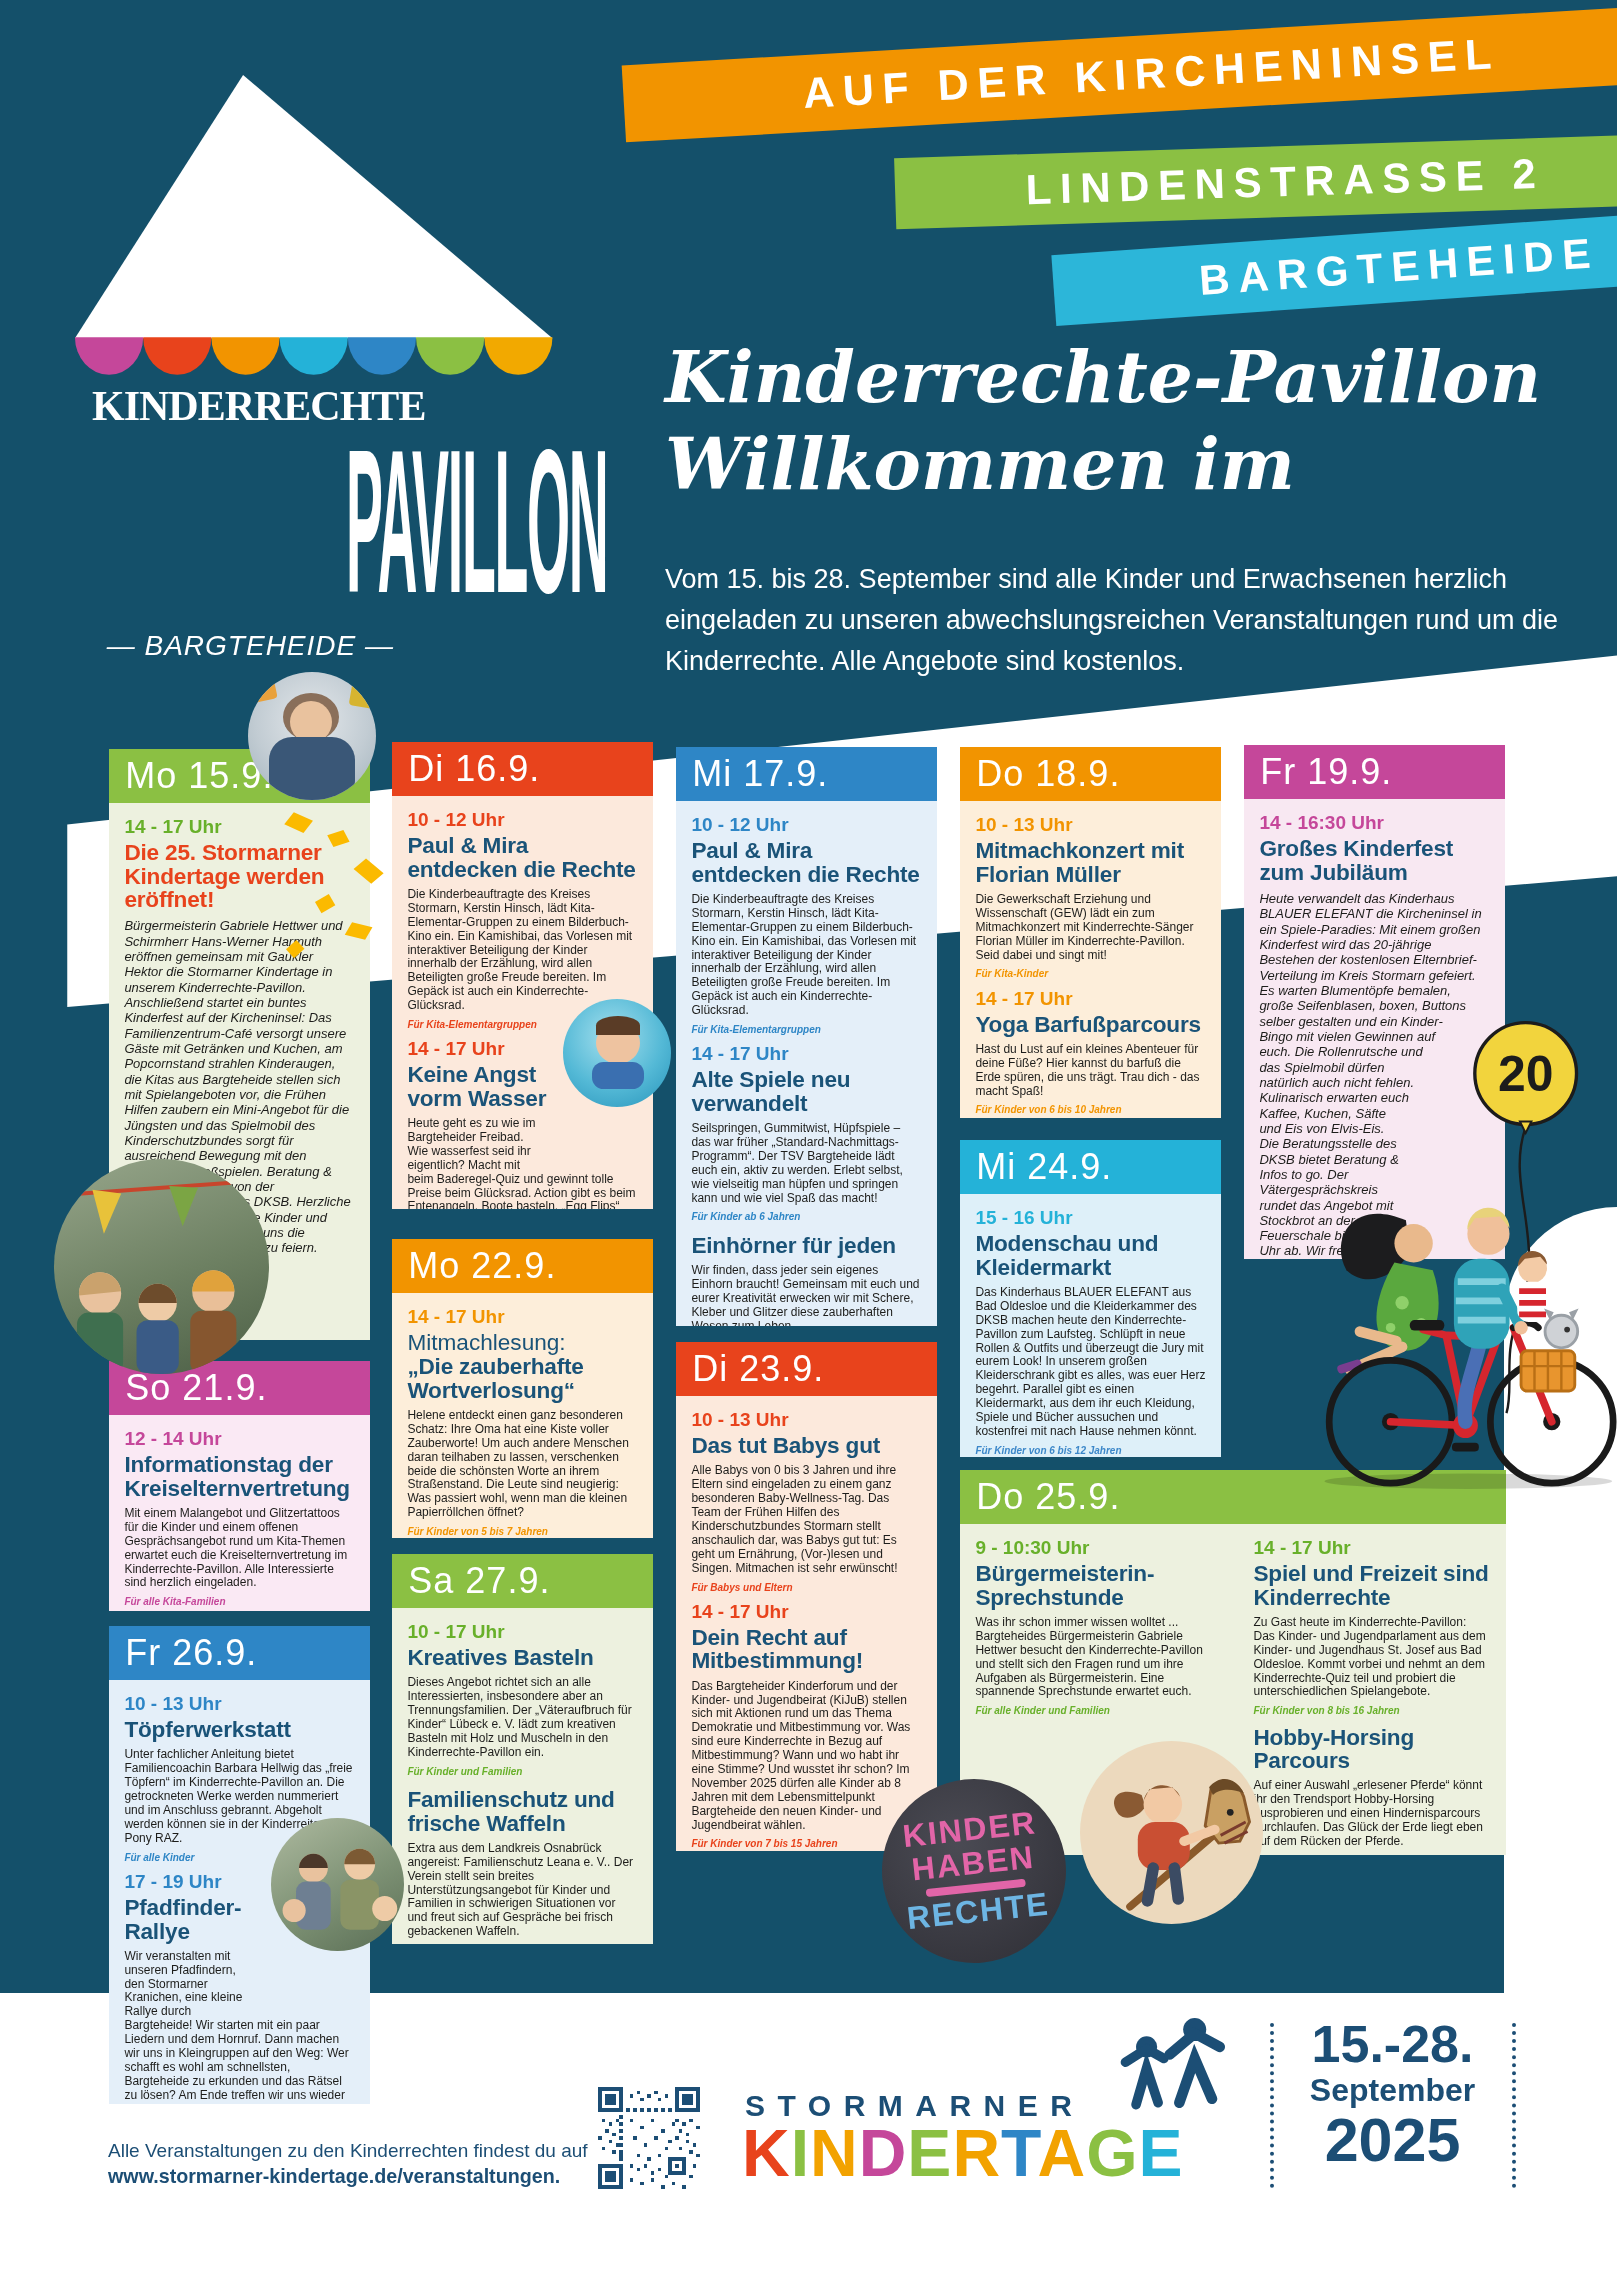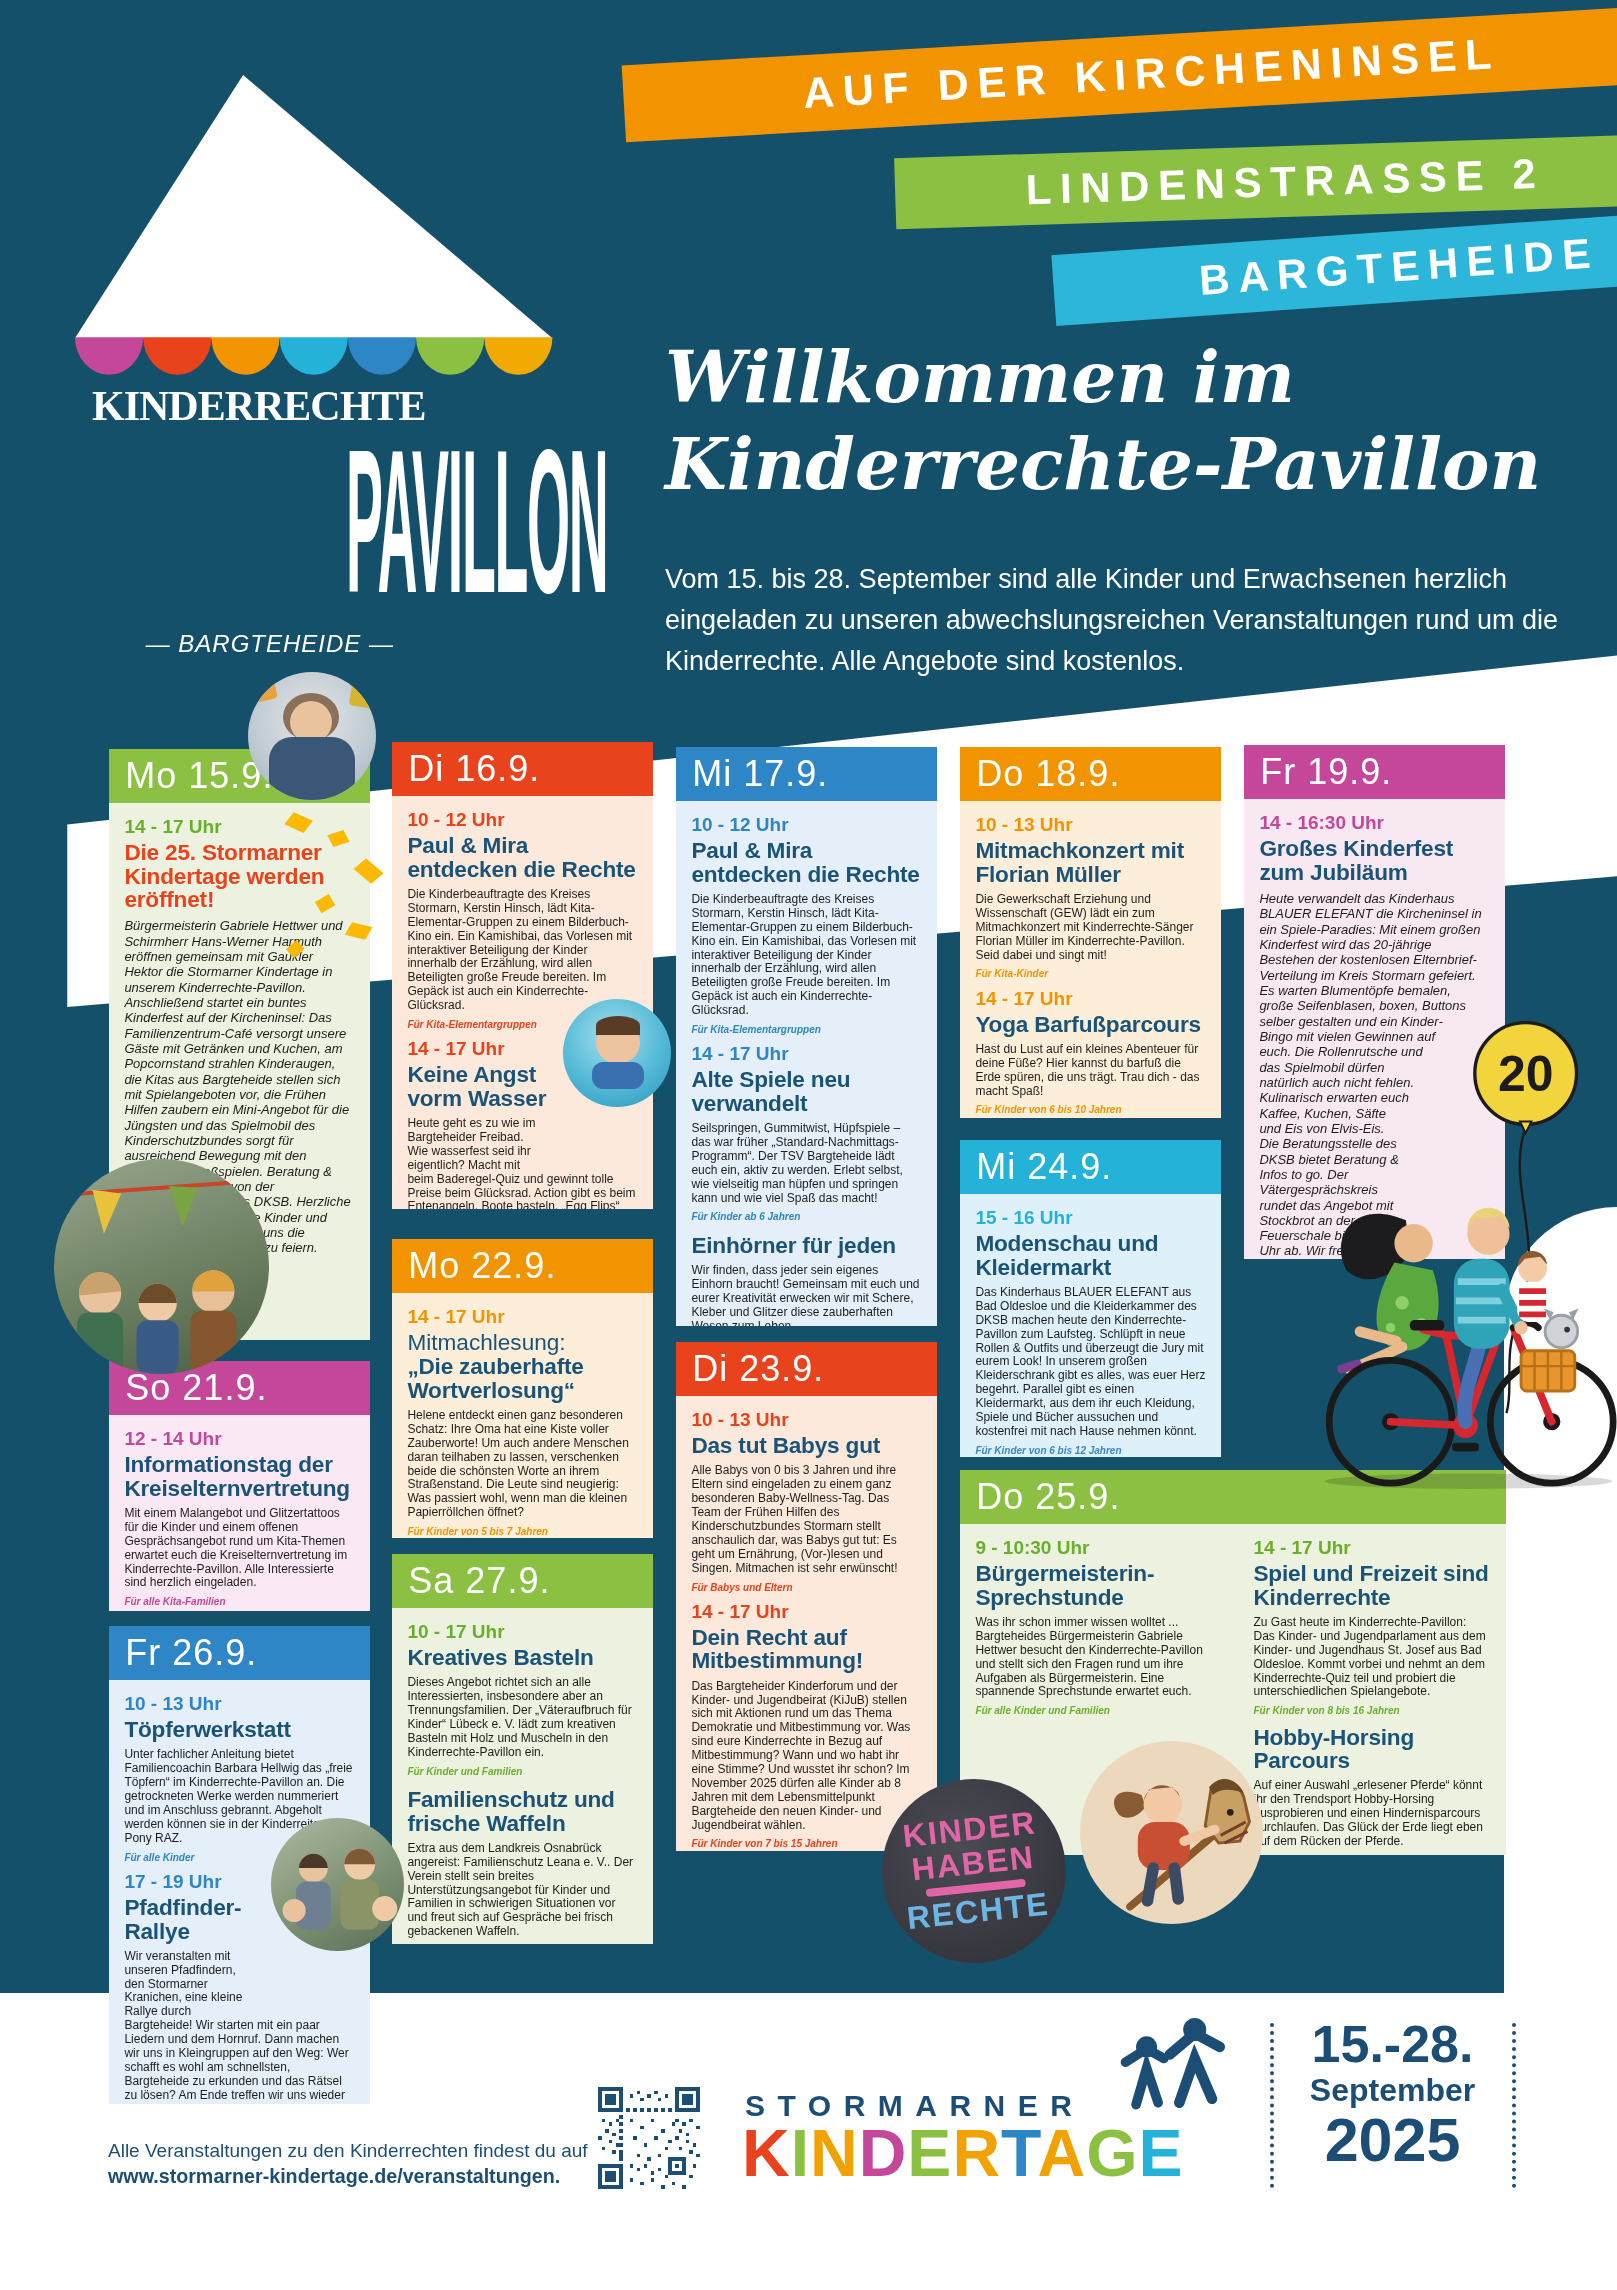--- a/index.html
+++ b/index.html
@@ -16,21 +16,21 @@
   .b1{left:623px;top:35px;width:1057px;height:77px;background:#f29400;transform:rotate(-3.3deg)}
   .b2{left:895px;top:146px;width:780px;height:71px;background:#8bc043;transform:rotate(-1.8deg);font-size:42px}
   .b3{left:1053px;top:231px;width:692px;height:71px;background:#2cb6d9;transform:rotate(-4deg);font-size:42px}
 
   
   .logo{position:absolute;z-index:2;left:92px;top:382px;width:302px;text-align:right;color:#fff}
   .logo-l1{font-family:"Liberation Serif",serif;font-weight:700;font-size:42px;letter-spacing:-1px}
   .logo-l2{margin-top:1.9px;height:152px;overflow:visible}
   .logo-l2 span{display:inline-block;font-weight:700;font-size:163px;line-height:.88;
                 transform:scale(.34,1.25);transform-origin:center top;letter-spacing:-3.8px}
-  .logo-l3{margin-top:46px;font-style:italic;font-size:24px;letter-spacing:1px}
+  .logo-l3{margin-top:46px;font-style:italic;font-size:28px;letter-spacing:1px}
 
   
   .welcome{position:absolute;z-index:2;left:665px;top:334px;color:#fff;
            font-family:"DejaVu Serif",serif;font-style:italic;font-weight:700;font-size:71px;line-height:1.22}
   .intro{position:absolute;z-index:2;left:665px;top:559px;width:895px;color:#fff;
          font-size:27px;line-height:1.52;font-weight:400}
   .intro b{font-weight:400}
 
   
   .card{position:absolute;z-index:3;width:261px}
@@ -119,22 +119,22 @@
       <span>BARGTEHEIDE</span>
     </div>
 
   <div class="logo">
     <div class="logo-l1">KINDERRECHTE</div>
     <div class="logo-l2"><span>PAVILLON</span></div>
     <div class="logo-l3">— BARGTEHEIDE —</div>
   </div>
 
   <div class="welcome">
+    <div>Kinderrechte-Pavillon</div>
     <div>Willkommen im</div>
-    <div>Kinderrechte-Pavillon</div>
   </div>
   <p class="intro"><span>Vom </span><b>15. bis 28. September</b><span> sind alle Kinder und Erwachsenen herzlich eingeladen zu unseren abwechslungsreichen Veranstaltungen rund um die Kinderrechte. Alle Angebote sind kostenlos.</span></p>
 
   <section class="card t-green card-mo159" style="left:109px;top:749px">
     <header class="card-head">
         <span>Mo 15.9.</span>
       </header>
     <div class="card-body italic" style="height:537px">
       <div class="event">
         <div class="time">14 - 17 Uhr</div>

